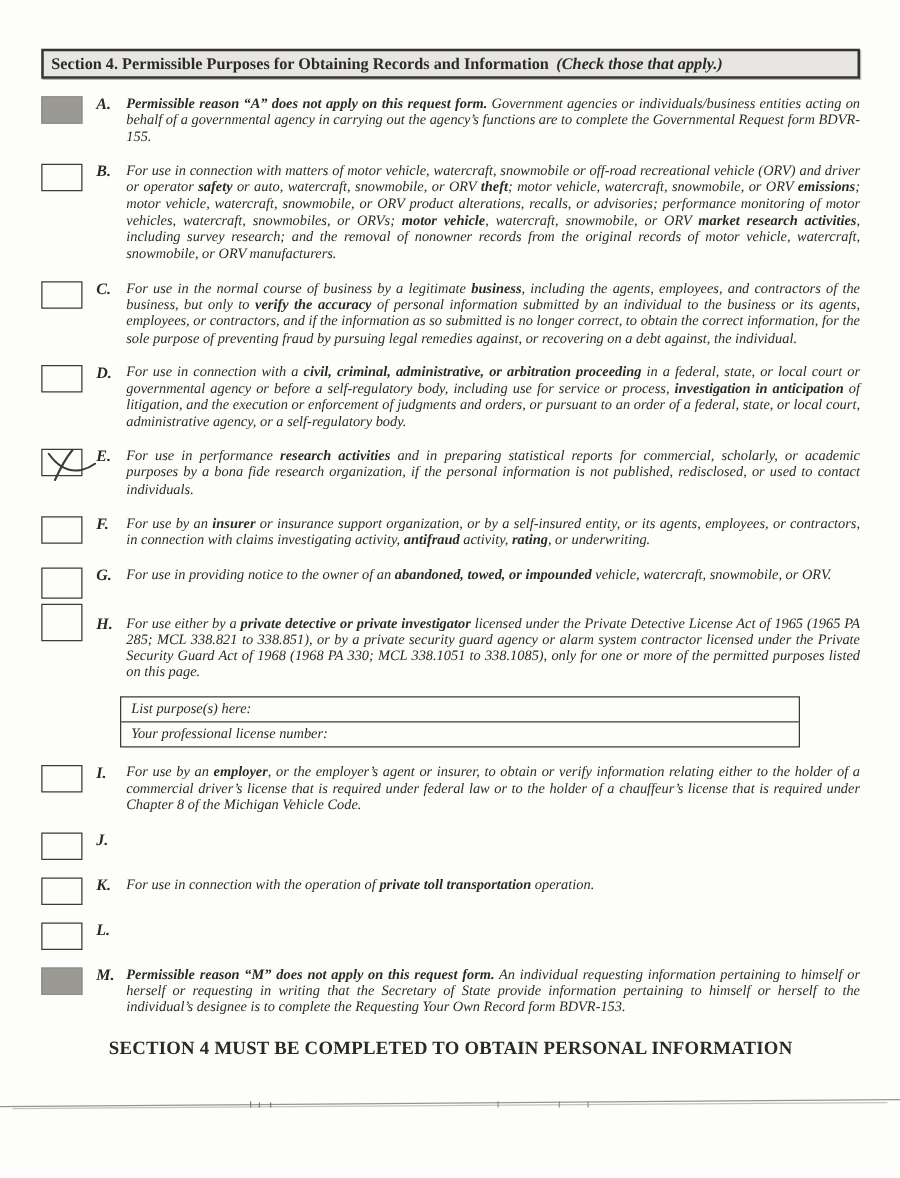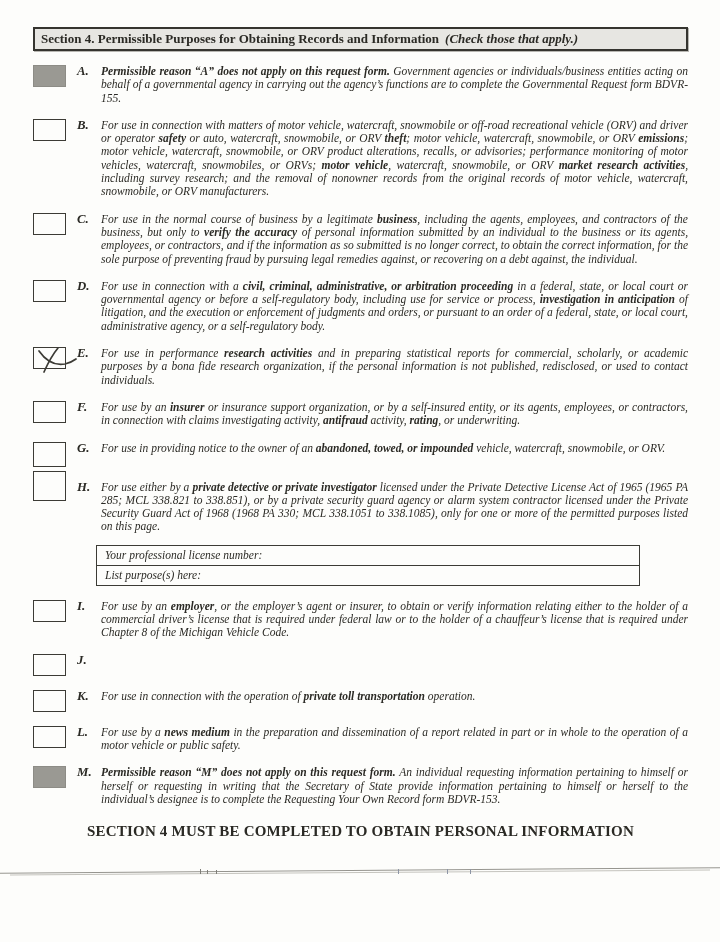--- a/index.html
+++ b/index.html
@@ -3,21 +3,21 @@
 <meta charset="utf-8">
 <style>
   html,body{margin:0;padding:0;}
   body{
     width:720px;height:942px;position:relative;overflow:hidden;
     background:#fdfdfb;
     font-family:"Liberation Serif","DejaVu Serif",serif;
     color:var(--ink,#2b2a25);
     -webkit-font-smoothing:antialiased;
   }
-  .page{position:absolute;left:0;top:0;width:720px;height:876px;}
+  .page{position:absolute;left:0;top:12px;width:720px;height:876px;}
   .content{padding:27px 32px 0 33px;}
 
   
   .section-header{
     border:2px solid #35342f;
     background:var(--headerFill,#e7e6e2);
     padding:2px 6px 3px 6px;
     font-size:13px;font-weight:bold;line-height:15px;
     box-shadow:1px 1px 0 #b8b7b2;
   }
@@ -172,22 +172,22 @@
       <div class="checkbox cb-empty">
         
       </div>
     </div>
     <div class="letter">H.</div>
     <div class="para"><span>For use either by a </span><span class="b">private detective or private investigator</span><span> licensed under the Private Detective License Act of 1965 (1965 PA 285; MCL 338.821 to 338.851), or by a private security guard agency or alarm system contractor licensed under the Private Security Guard Act of 1968 (1968 PA 330; MCL 338.1051 to 338.1085), only for one or more of the permitted purposes listed on this page.</span></div>
   </div>
 </div>
 
     <div class="license-box">
+      <div class="license-row">List purpose(s) here:</div>
       <div class="license-row">Your professional license number:</div>
-      <div class="license-row">List purpose(s) here:</div>
     </div>
 
     <div class="items" id="list2">
   <div class="item-row">
     <div class="cbcell">
       <div class="checkbox cb-empty">
         
       </div>
     </div>
     <div class="letter">I.</div>
@@ -213,21 +213,20 @@
     <div class="para"><span>For use in connection with the operation of </span><span class="b">private toll transportation</span><span> operation.</span></div>
   </div>
 
   <div class="item-row">
     <div class="cbcell">
       <div class="checkbox cb-empty">
         
       </div>
     </div>
     <div class="letter">L.</div>
-    <div class="para"><span>For use by a </span><span class="b">news medium</span><span> in the preparation and dissemination of a report related in part or in whole to the operation of a motor vehicle or public safety.</span></div>
   </div>
 
   <div class="item-row">
     <div class="cbcell">
       <div class="checkbox cb-shaded">
         
       </div>
     </div>
     <div class="letter">M.</div>
     <div class="para"><span class="b">Permissible reason “M” does not apply on this request form.</span><span>   An individual requesting information pertaining to himself or herself or requesting in writing that the Secretary of State provide information pertaining to himself or herself to the individual’s designee is to complete the Requesting Your Own Record form BDVR-153.</span></div>

